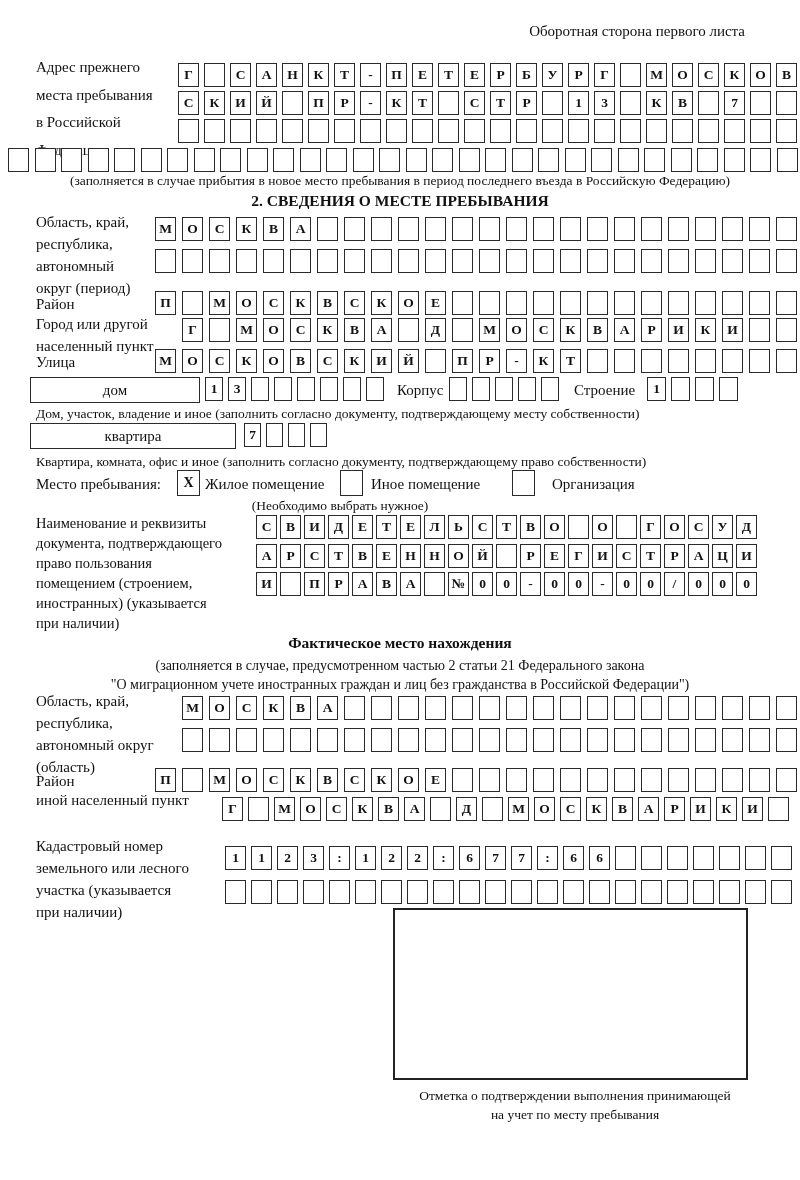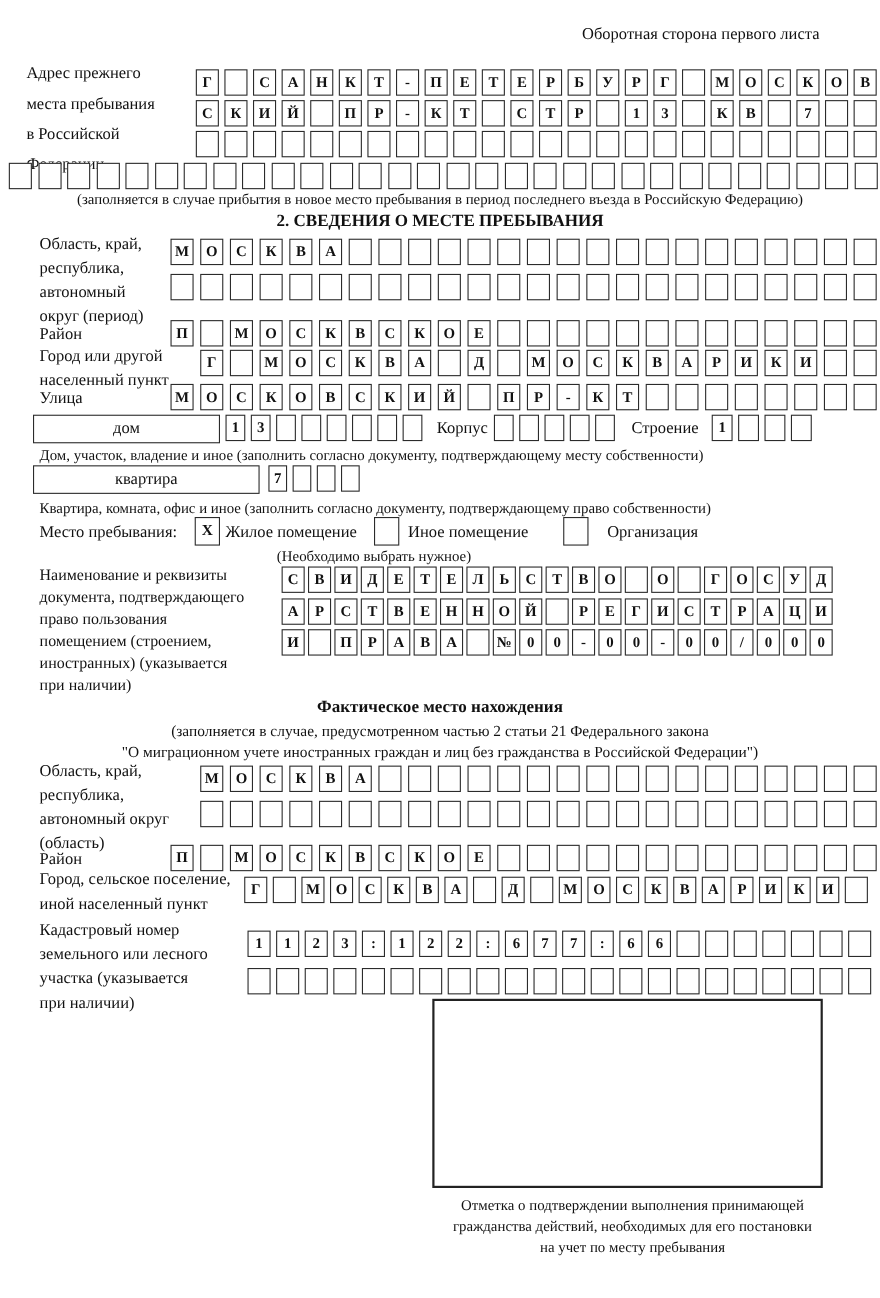--- a/index.html
+++ b/index.html
@@ -33,21 +33,21 @@
   .notes{position:absolute;text-align:center;font-size:13.5px;}
   .notes div{line-height:19px;}
 </style>
 </head>
 <body>
 
 <div id="canvas">
 
   <div class="lbl" style="top:24px; right:55px;">Оборотная сторона первого листа</div>
 
-  <div class="lblblock lh27" style="left:24px; top:54px;">
+  <div class="lblblock lh27" style="left:36px; top:54px;">
     <div>Адрес прежнего</div>
     <div>места пребывания</div>
     <div>в Российской</div>
     <div>Федерации</div>
   </div>
 
   <div class="cap center" style="top:173px;">(заполняется в случае прибытия в новое место пребывания в период последнего въезда в Российскую Федерацию)</div>
 
   <div class="hdr" style="top:192px;">2. СВЕДЕНИЯ О МЕСТЕ ПРЕБЫВАНИЯ</div>
 
@@ -95,34 +95,32 @@
   <div class="cap center" style="top:677px; font-size:14px;">"О миграционном учете иностранных граждан и лиц без гражданства в Российской Федерации")</div>
 
   <div class="lblblock" style="left:36px; top:690px;">
     <div>Область, край,</div>
     <div>республика,</div>
     <div>автономный округ</div>
     <div>(область)</div>
   </div>
   <div class="lbl" style="left:36px; top:774px;">Район</div>
   <div class="lblblock" style="left:36px; top:789px;">
-    <div>Город, сельское поселение,</div>
     <div>иной населенный пункт</div>
   </div>
   <div class="lblblock" style="left:36px; top:835px;">
     <div>Кадастровый номер</div>
     <div>земельного или лесного</div>
     <div>участка (указывается</div>
     <div>при наличии)</div>
   </div>
 
   <div class="stampbox" style="left:393px; top:908px; width:355px; height:172px;"></div>
   <div class="notes" style="left:360px; top:1086px; width:430px;">
     <div>Отметка о подтверждении выполнения принимающей</div>
-    <div>гражданства действий, необходимых для его постановки</div>
     <div>на учет по месту пребывания</div>
   </div>
 
 <div class="box-row" style="left: 178px; top: 63px; gap: 5px;">
       <div class="cell" style="width: 21px; height: 24px;">Г</div>
       <div class="cell" style="width: 21px; height: 24px;"></div>
       <div class="cell" style="width: 21px; height: 24px;">С</div>
       <div class="cell" style="width: 21px; height: 24px;">А</div>
       <div class="cell" style="width: 21px; height: 24px;">Н</div>
       <div class="cell" style="width: 21px; height: 24px;">К</div>

